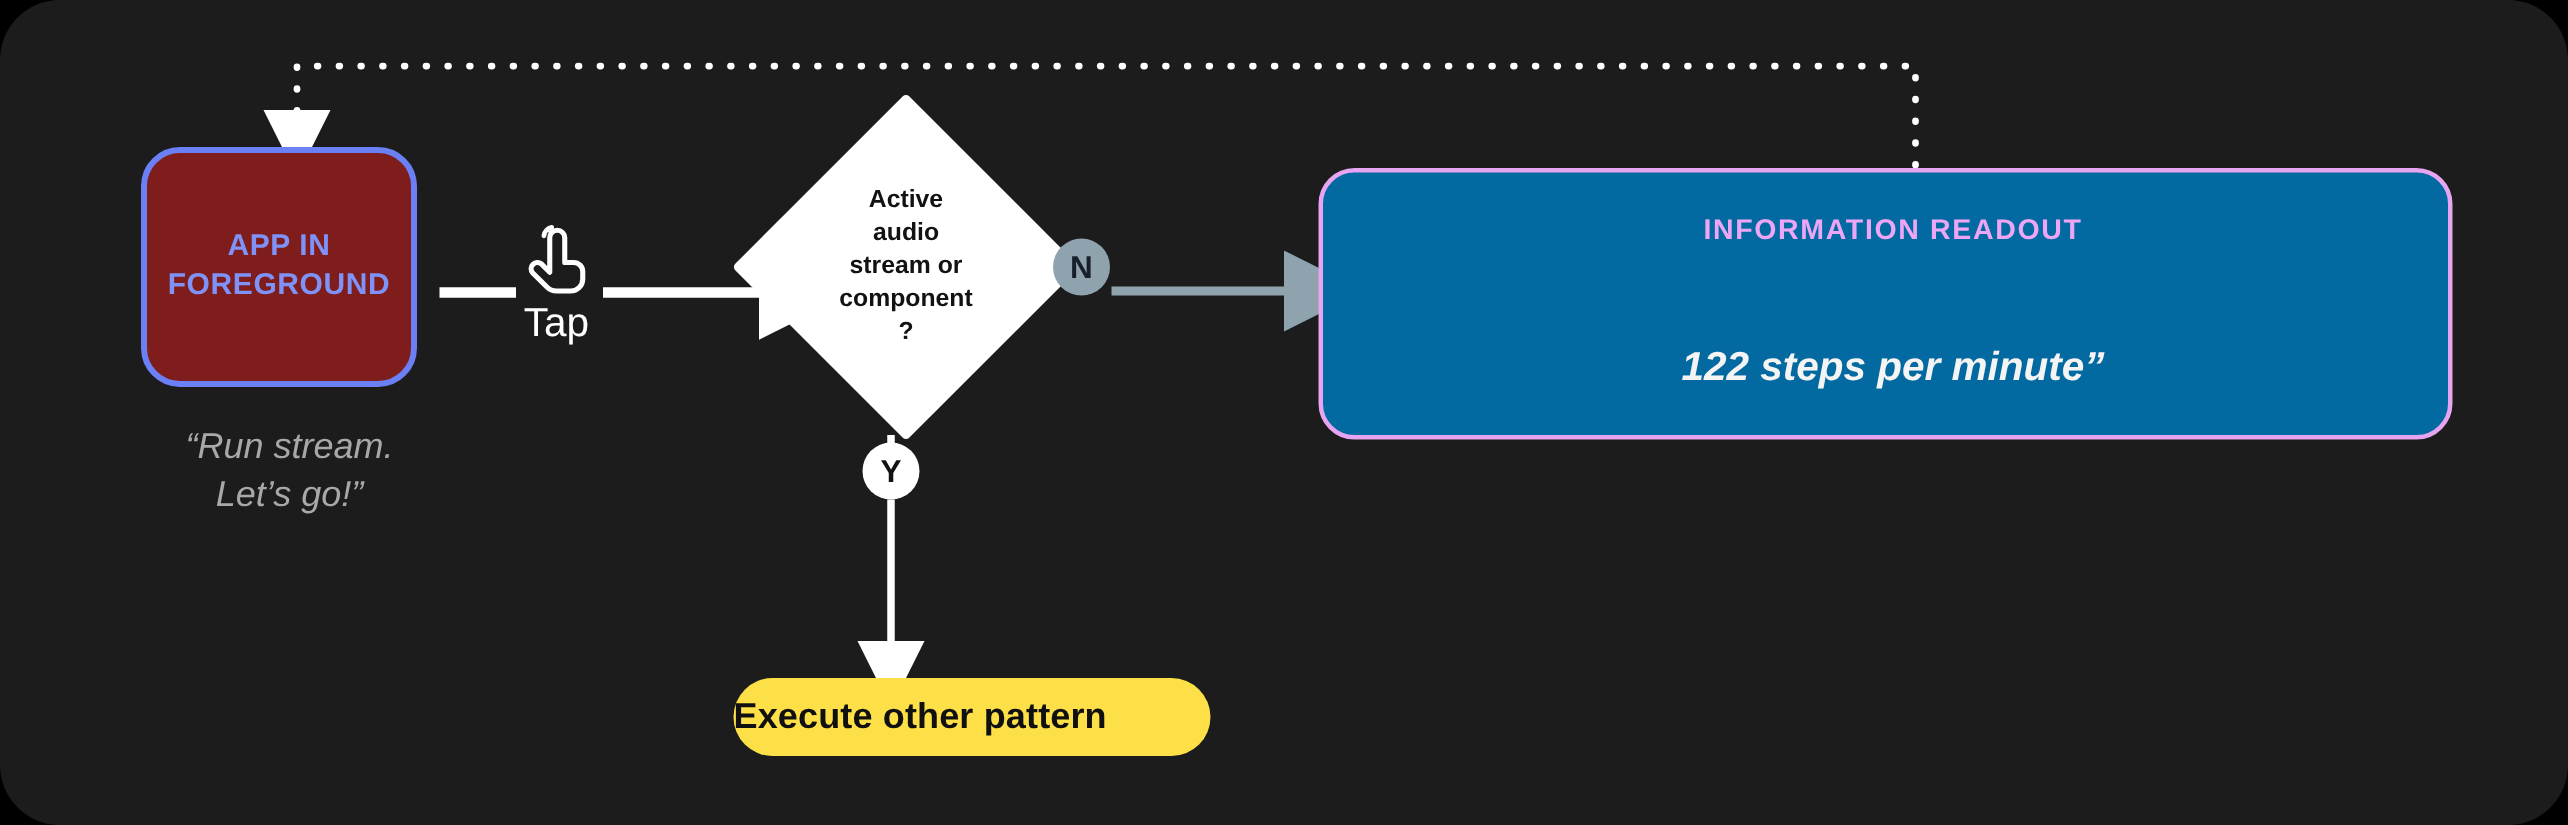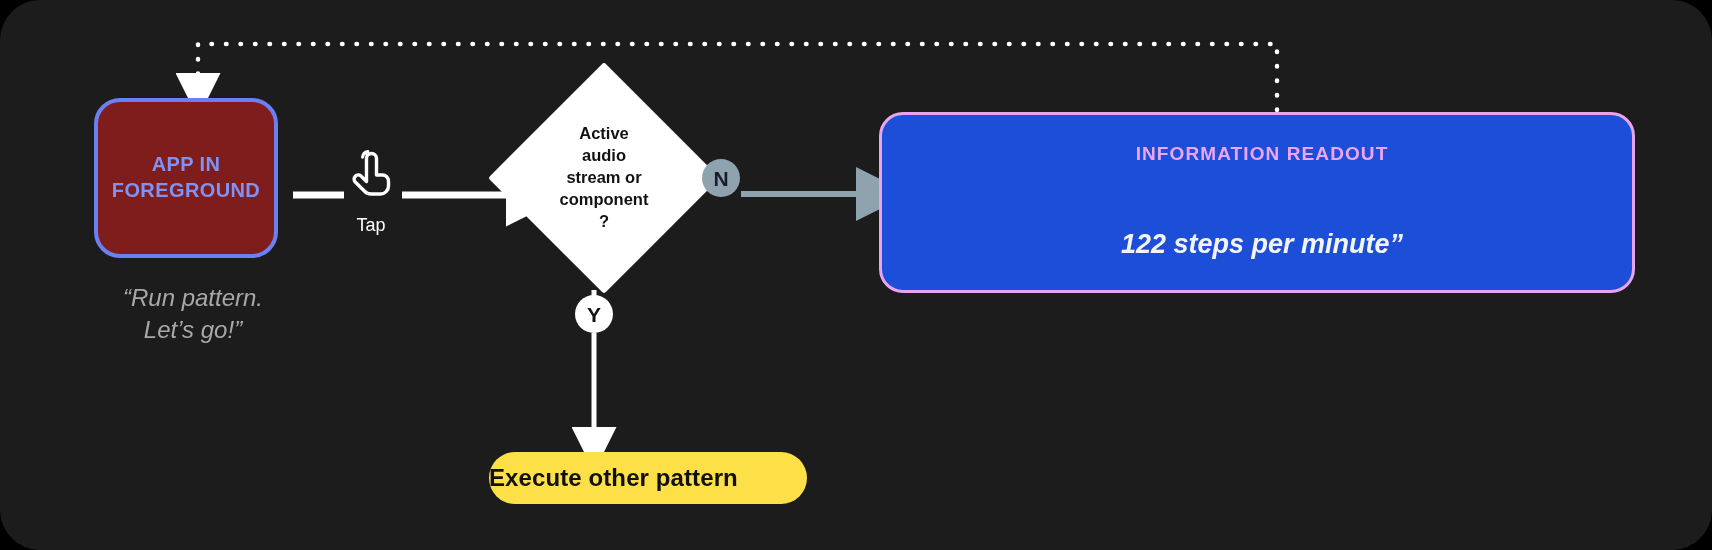--- a/index.html
+++ b/index.html
@@ -75,23 +75,23 @@
     text-align: center;
   }
   #tap-group .tap-icon {
     display: block;
     margin: 0 auto;
     width: 44px;
     height: 50px;
   }
   #tap-group .tap-label {
     display: block;
-    margin-top: 18px;
+    margin-top: 4px;
     color: #ffffff;
-    font-size: 18px;
+    font-size: 27px;
     line-height: 1;
   }
 
   
   #decision-node {
     position: absolute;
     left: 488px;
     top: 62px;
     width: 232px;
     height: 232px;
@@ -150,21 +150,21 @@
   }
 
   
   #readout-node {
     position: absolute;
     left: 879px;
     top: 112px;
     width: 756px;
     height: 181px;
     box-sizing: border-box;
-    background: #1d4ed8;
+    background: #0369a1;
     border: 3px solid #e7a4f0;
     border-radius: 24px;
     display: flex;
     flex-direction: column;
     align-items: center;
     justify-content: center;
     padding-left: 10px;
   }
   #readout-node .readout-title {
     color: #eda6f5;
@@ -237,21 +237,21 @@
   </svg>
 
   <div id="app-node">
     <div class="label">
       <span>APP IN</span><br>
       <span>FOREGROUND</span>
     </div>
   </div>
 
   <div id="app-caption">
-    <span>“Run pattern.</span><br>
+    <span>“Run stream.</span><br>
     <span>Let’s go!”</span>
   </div>
 
   <div id="tap-group">
     <svg class="tap-icon" viewBox="0 0 44 50">
 
       <path d="M17.5 23.5 L17.5 10.5 a5 5 0 1 1 10 0 L27.5 27
                L33.5 27 a6 6 0 0 1 6 6 L39.5 38
                a8 8 0 0 1 -8 8 L22 46
                a9 9 0 0 1 -6.4 -2.7 L6 33.8

